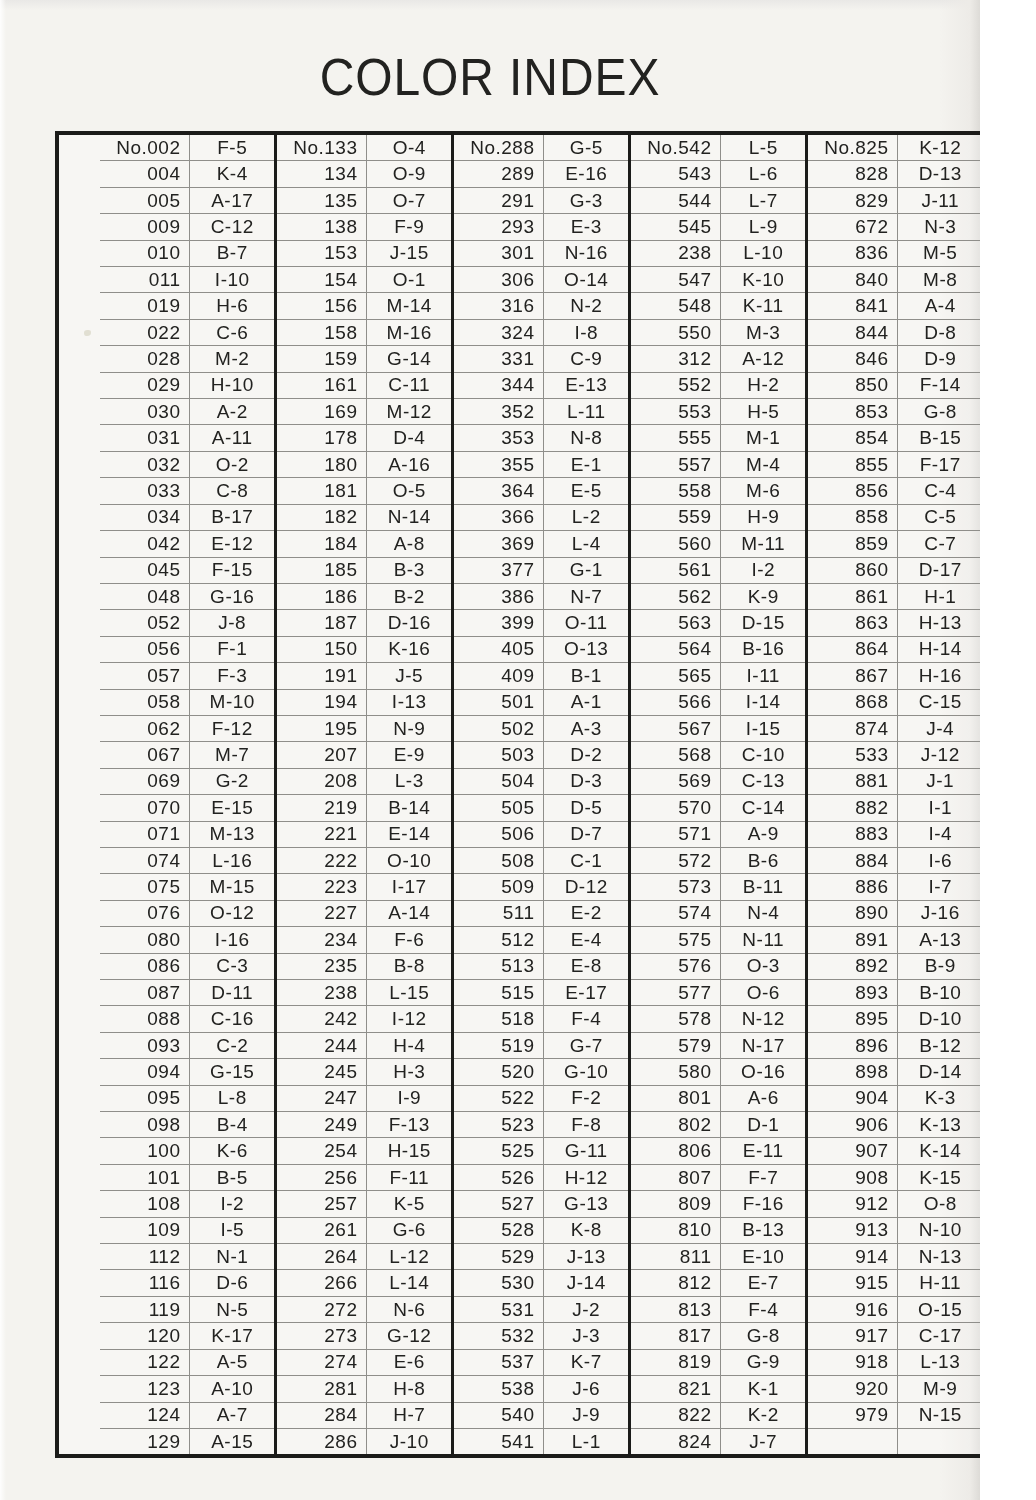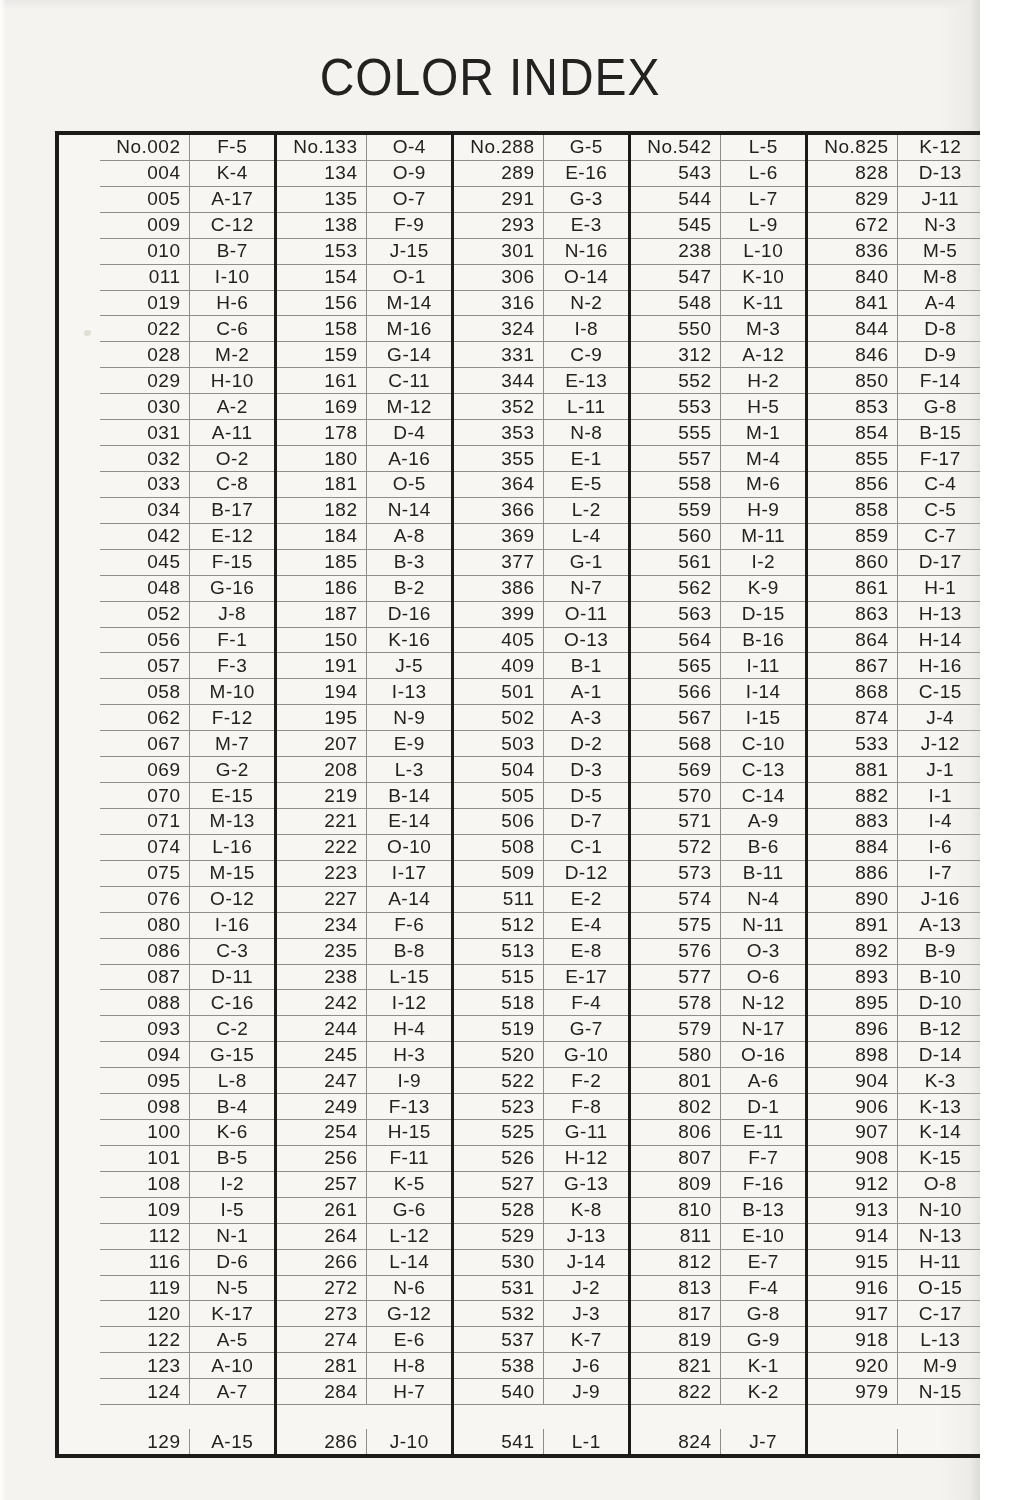--- a/index.html
+++ b/index.html
@@ -46,21 +46,21 @@
     border-right:3px solid var(--grid-thick, #1b1b19);
     min-width:0;
   }
   .col-group:last-child { border-right:none; }
   .trow {
     flex:1 1 0;
     display:flex;
     border-bottom:1px solid var(--grid-thin, #8f8e8a);
     min-height:0;
   }
-  .trow:last-child { border-bottom:none;margin-top:24px; }
+  .trow:last-child { border-bottom:none; }
   .cell {
     display:flex;
     align-items:center;
     font-size:19px;
     letter-spacing:.5px;
     color:var(--ink, #262624);
     white-space:nowrap;
     overflow:hidden;
   }
   .cell.num {

